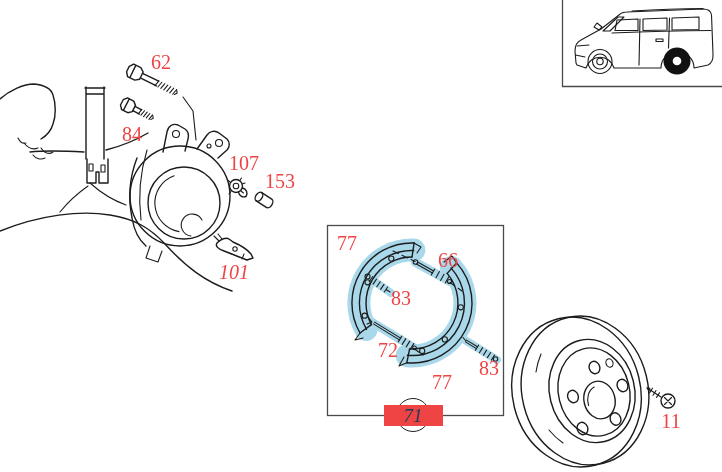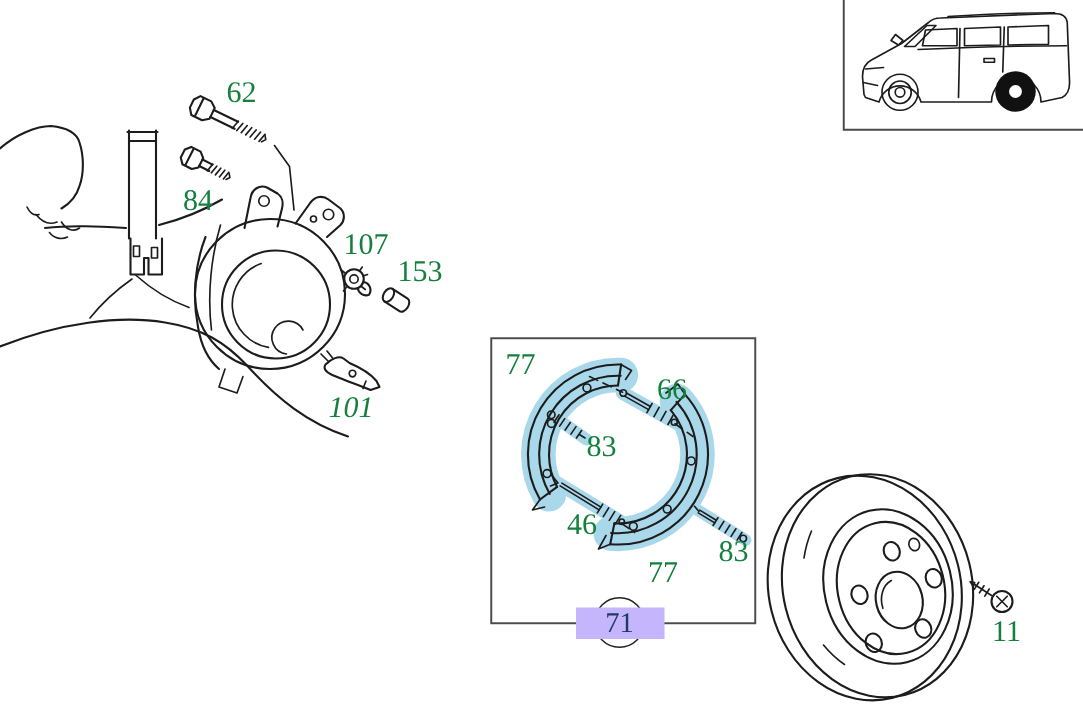--- a/index.html
+++ b/index.html
@@ -5,26 +5,26 @@
   html,body{margin:0;padding:0;background:#ffffff;}
   #stage{position:relative;width:722px;height:472px;background:#ffffff;overflow:hidden;
          font-family:"Liberation Serif", serif;}
   #stage svg{position:absolute;left:0;top:0;}
   .ln{fill:none;stroke:#1c1c1c;stroke-width:1.4;stroke-linecap:round;stroke-linejoin:round;}
   .thin{stroke-width:1.1;}
   .halo{fill:none;stroke:#a9d8ea;stroke-linecap:round;stroke-linejoin:round;}
   .frame{fill:none;stroke:#4a4a4a;stroke-width:1.3;}
   .dash{stroke-dasharray:6 4;}
   .fillblk{fill:#111111;stroke:none;}
-  .callout{position:absolute;transform:translate(-50%,-50%);font-size:20px;color:#15803d;
+  .callout{position:absolute;transform:translate(-50%,-50%);font-size:20px;color:#ef4444;
            line-height:1;white-space:nowrap;user-select:none;}
   #badge71{position:absolute;left:396px;top:398px;width:34px;height:34px;border-radius:50%;
            border:1.6px solid #222;background:#ffffff;display:flex;align-items:center;justify-content:center;
            box-sizing:border-box;}
-  #badge71 span{background:#c4b5fd;color:#1d3a5f;font-size:19px;padding:1px 20px;line-height:1;}
+  #badge71 span{background:#ef4444;color:#1d3a5f;font-size:19px;padding:1px 20px;line-height:1;font-style:italic;}
 </style>
 </head>
 <body>
 
 <div id="stage">
 
 <svg width="722" height="472" viewBox="0 0 722 472">
 
   <g>
 
@@ -208,21 +208,21 @@
 </svg>
 
   <div class="callout" style="left:161px;top:62px;">62</div>
   <div class="callout" style="left:132px;top:134px;">84</div>
   <div class="callout" style="left:244px;top:163px;">107</div>
   <div class="callout" style="left:280px;top:181px;">153</div>
   <div class="callout" style="left:234px;top:272px;font-style:italic;">101</div>
   <div class="callout" style="left:347px;top:243px;">77</div>
   <div class="callout" style="left:448px;top:260px;">66</div>
   <div class="callout" style="left:401px;top:298px;">83</div>
-  <div class="callout" style="left:388px;top:350px;">46</div>
+  <div class="callout" style="left:388px;top:350px;">72</div>
   <div class="callout" style="left:489px;top:368px;">83</div>
   <div class="callout" style="left:442px;top:382px;">77</div>
   <div class="callout" style="left:671px;top:421px;">11</div>
 
   <div id="badge71">
     <span>71</span>
   </div>
 
 </div>
 

